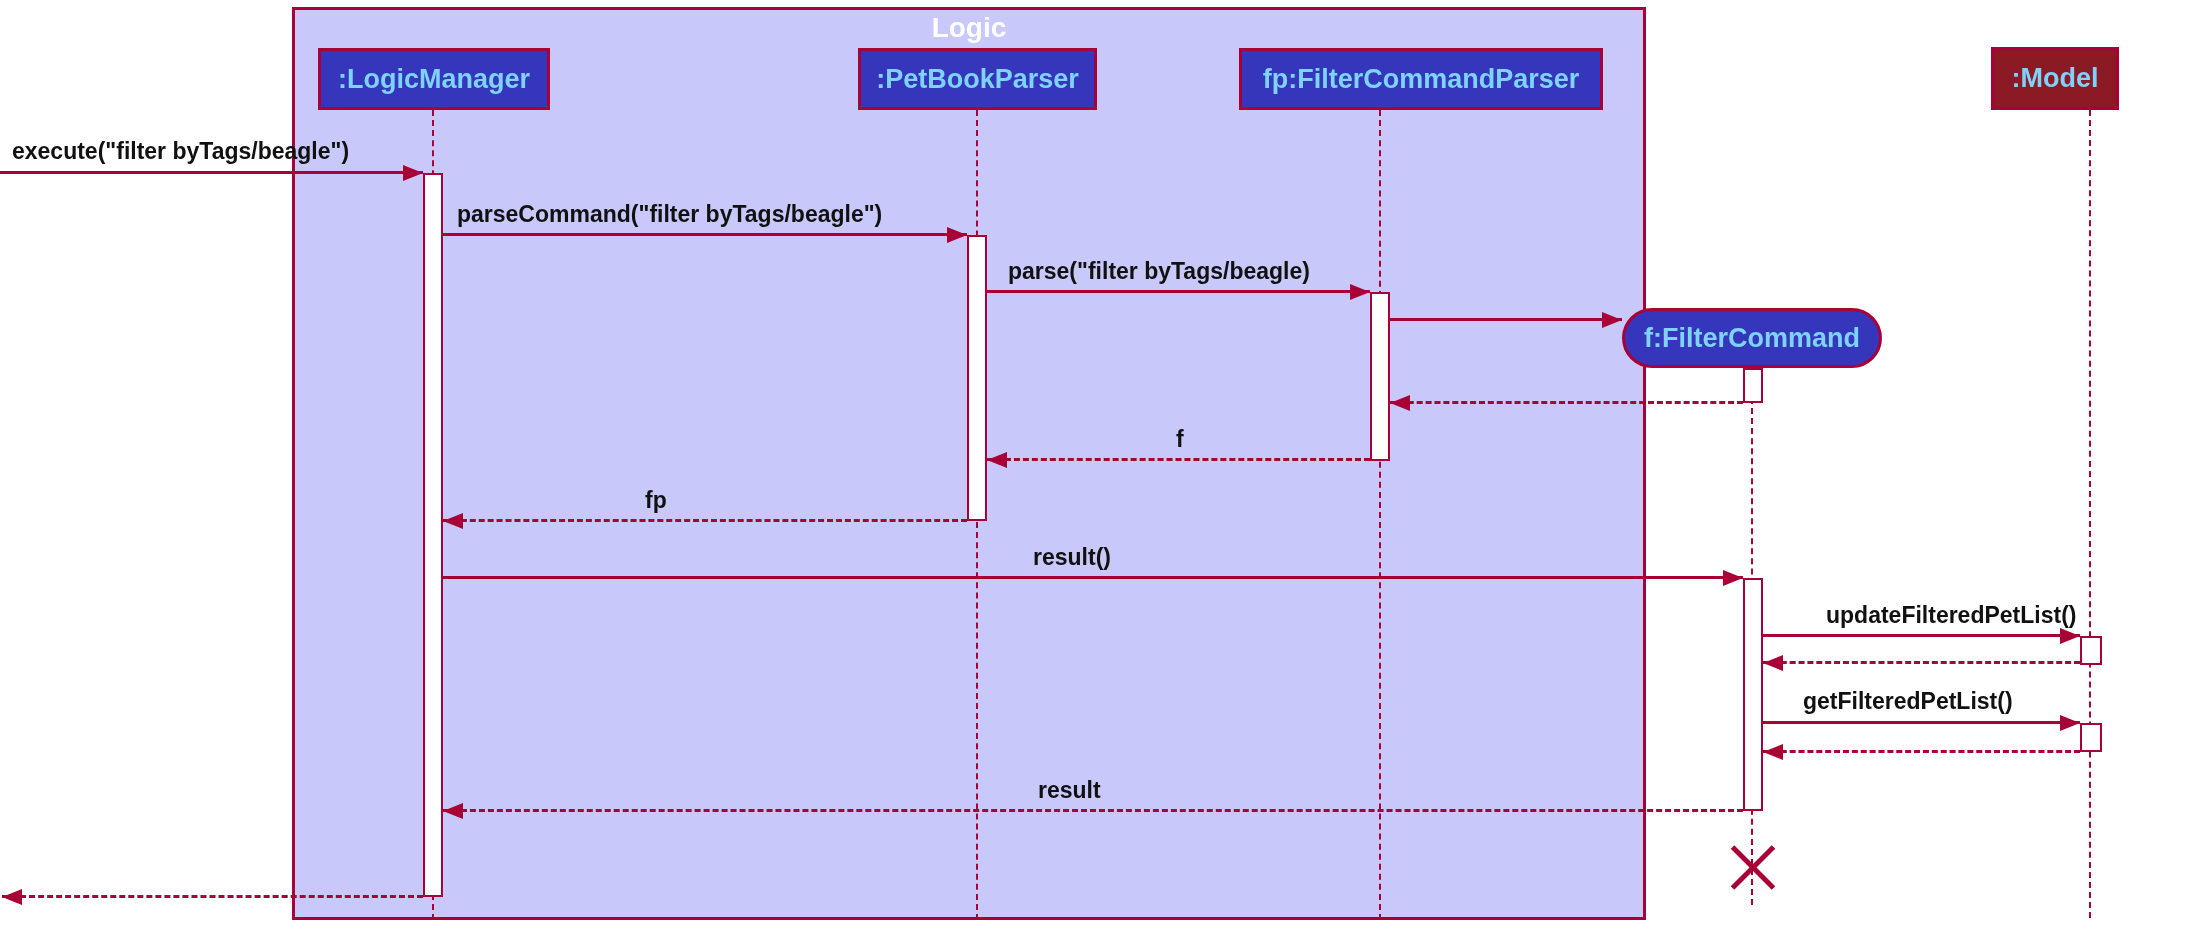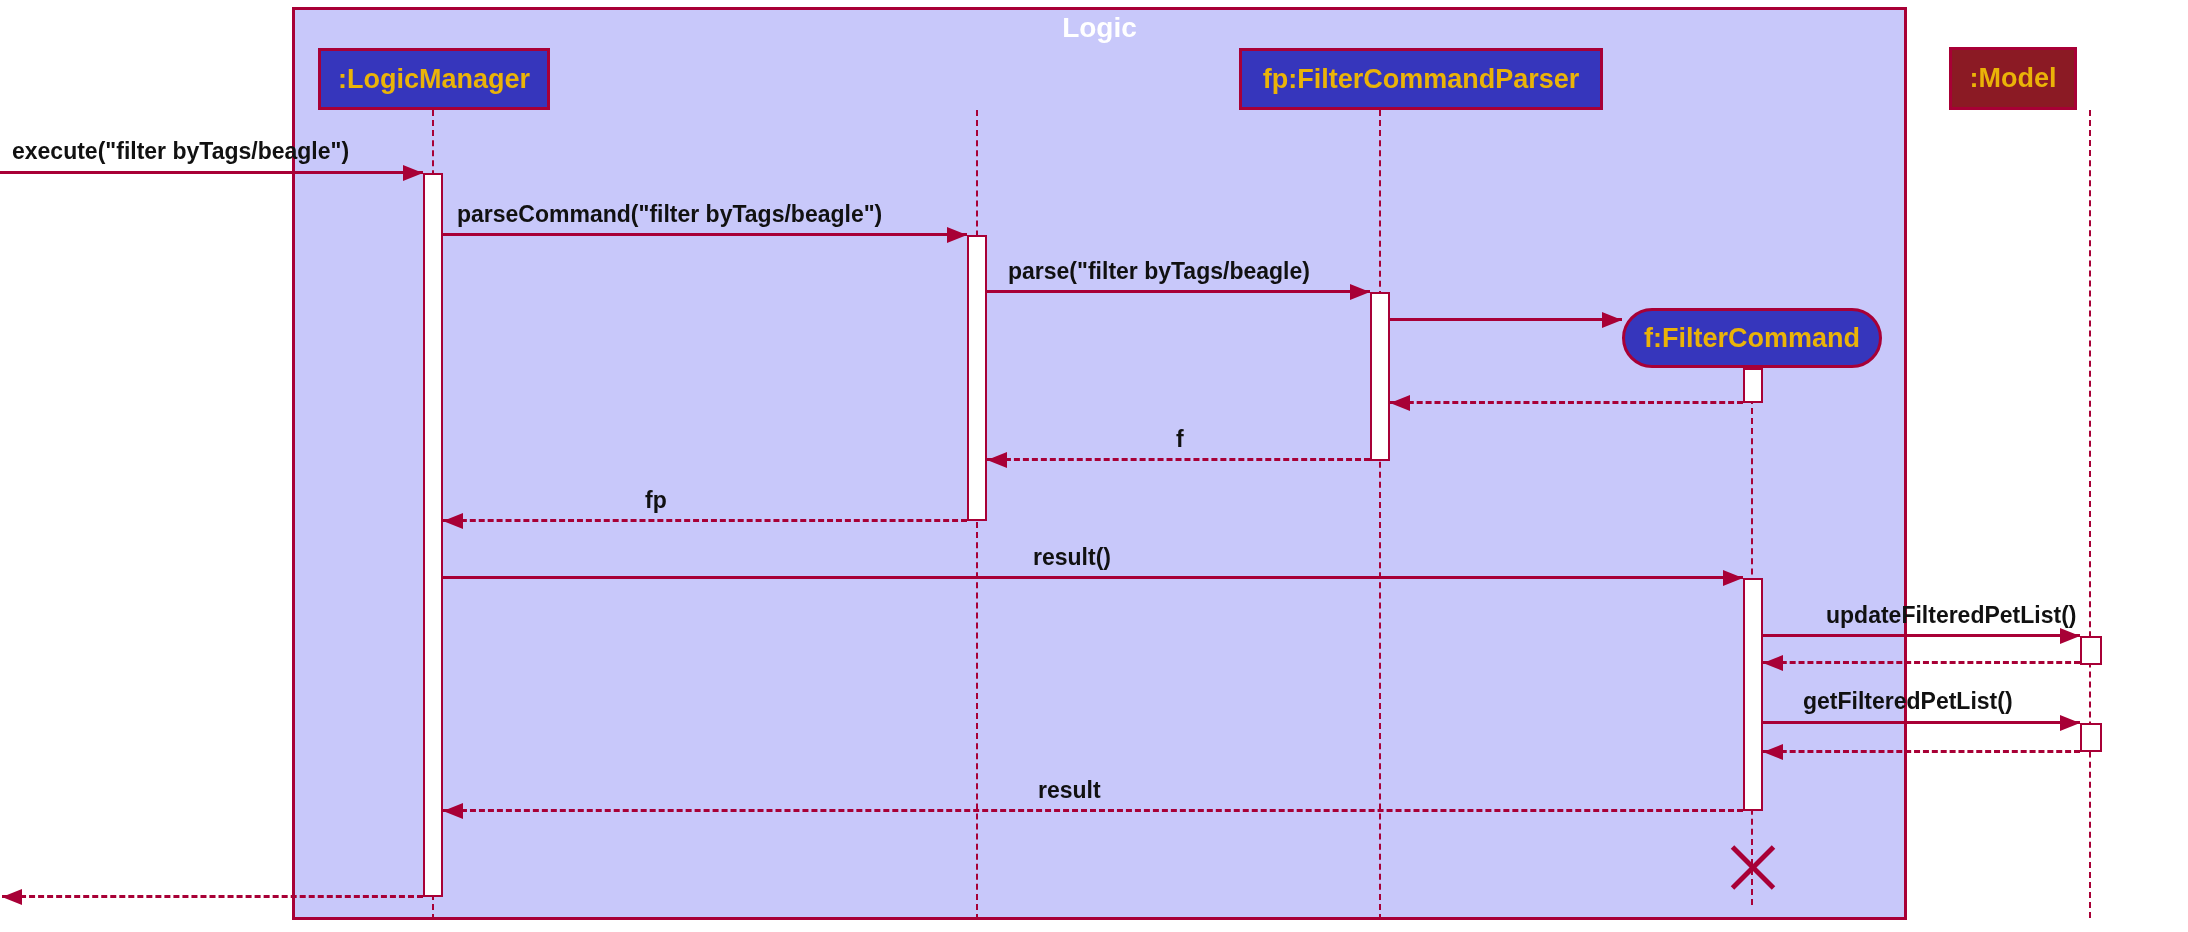--- a/index.html
+++ b/index.html
@@ -1,31 +1,31 @@
 <!DOCTYPE html>
 <html><head>
 <meta charset="utf-8">
 <style>
   html,body{margin:0;padding:0;background:#ffffff;}
   .canvas{position:relative;width:2188px;height:932px;background:#ffffff;
           font-family:"Liberation Sans",sans-serif;overflow:hidden;}
 
   
   .frame{position:absolute;border:3px solid #A80036;box-sizing:border-box;z-index:0;}
-  .frame.logic{left:292px;top:7px;width:1615px;height:913px;background:#C8C8FA;}
+  .frame.logic{left:292px;top:7px;width:1354px;height:913px;background:#C8C8FA;}
   .frame.model{left:2000px;top:7px;width:186px;height:913px;background:#E57A78;}
   .frame-title{position:absolute;left:0;right:0;top:2px;text-align:center;
                color:#ffffff;font-weight:bold;font-size:28px;}
 
   
   .lifeline{position:absolute;width:0;border-left:2px dashed #A80036;z-index:1;}
 
   
   .pbox{position:absolute;background:#3636BC;border:3px solid #A80036;box-sizing:border-box;
-        color:#eab308;font-size:27px;font-weight:600;display:flex;align-items:center;
+        color:#7dd3fc;font-size:27px;font-weight:600;display:flex;align-items:center;
         justify-content:center;white-space:nowrap;z-index:3;}
   .pbox.dark{background:#8B1A24;}
 
   
   .act{position:absolute;width:20px;background:#ffffff;border:2px solid #A80036;
        box-sizing:border-box;z-index:2;}
   .act.wide{width:22px;}
 
   
   .mline{position:absolute;height:0;border-top:3px solid #A80036;z-index:3;}
@@ -62,27 +62,30 @@
   <div class="act" style="left:967px;top:235px;height:286px;"></div>
   <div class="act" style="left:1370px;top:292px;height:169px;"></div>
   <div class="act" style="left:1743px;top:368px;height:35px;"></div>
   <div class="act" style="left:1743px;top:578px;height:233px;"></div>
   <div class="act wide" style="left:2080px;top:636px;height:29px;"></div>
   <div class="act wide" style="left:2080px;top:723px;height:29px;"></div>
 
   <div class="pbox" style="left:318px;top:48px;width:232px;height:62px;">
     <span>:LogicManager</span>
   </div>
+  <div class="pbox" style="left:858px;top:48px;width:239px;height:62px;">
+    <span>:PetBookParser</span>
+  </div>
   <div class="pbox" style="left:1199px;top:48px;width:364px;height:62px;margin-left:40px;">
     <span>fp:FilterCommandParser</span>
   </div>
   <div class="pbox" style="left:1622px;top:308px;width:260px;height:60px;border-radius:30px;">
     <span>f:FilterCommand</span>
   </div>
-  <div class="pbox dark" style="left:1949px;top:47px;width:128px;height:63px;">
+  <div class="pbox dark" style="left:1991px;top:47px;width:128px;height:63px;">
     <span>:Model</span>
   </div>
 
   <div class="mlabel" style="left:12px;top:138px;">execute("filter byTags/beagle")</div>
   <div class="mline" style="left:0;top:171px;width:423px;"></div>
   <div class="head-r" style="left:403px;top:165px;"></div>
 
   <div class="mlabel" style="left:457px;top:201px;">parseCommand("filter byTags/beagle")</div>
   <div class="mline" style="left:443px;top:233px;width:524px;"></div>
   <div class="head-r" style="left:947px;top:227px;"></div>

